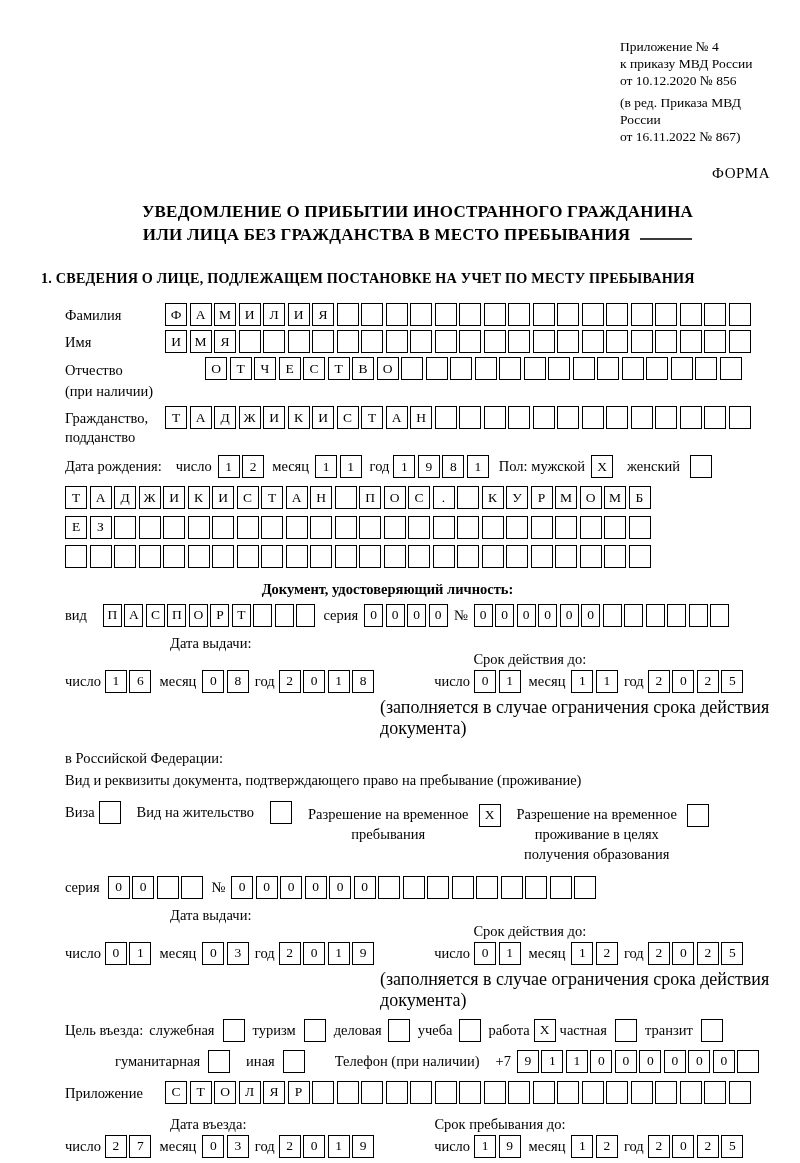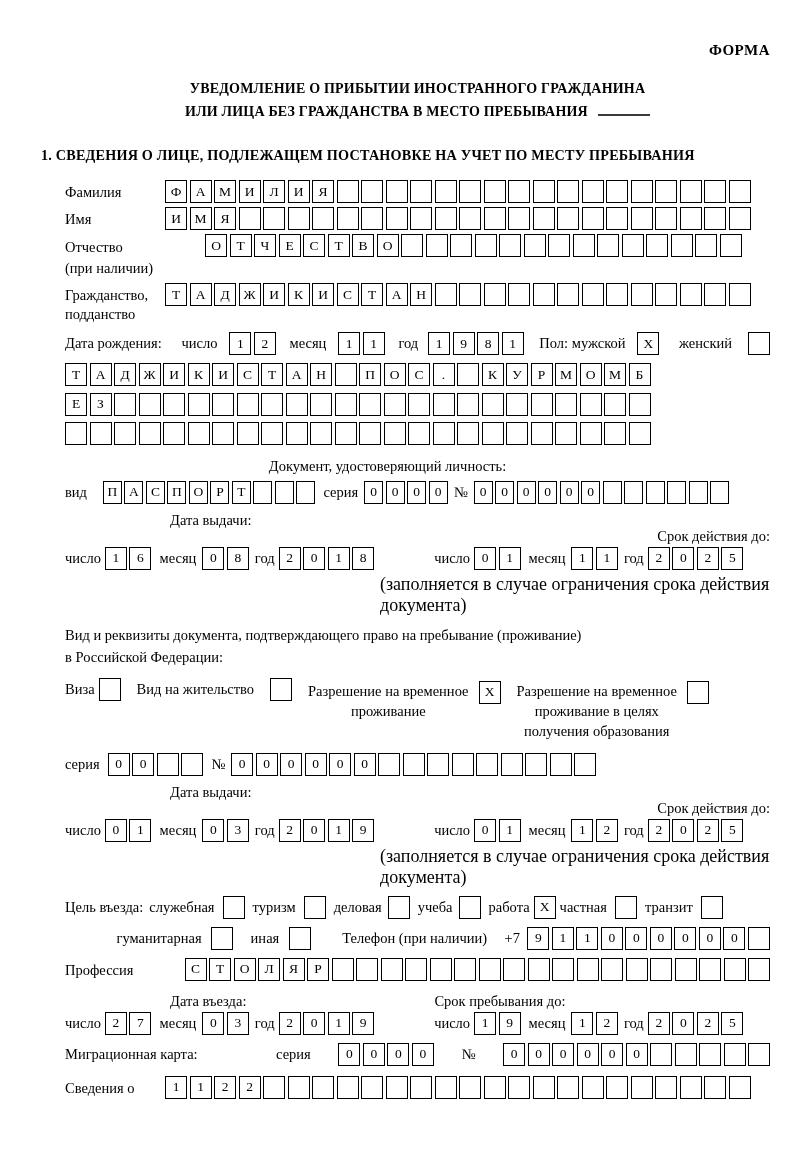--- a/index.html
+++ b/index.html
@@ -5,59 +5,68 @@
   html,body{margin:0;padding:0;background:#fff;}
   body{
     width:800px;height:1163px;overflow:hidden;
     font-family:"Liberation Serif","DejaVu Serif",serif;
     color:#000;font-size:14.5px;
   }
   .page{padding:38px 30px 0 65px;box-sizing:border-box;width:800px;}
   
   .hdr{margin-left:555px;font-size:13.5px;line-height:17px;}
   .hdr2{margin-top:5px;}
-  .forma{text-align:right;font-weight:bold;font-size:15px;margin-top:4px;letter-spacing:.5px;}
-  .title{text-align:center;font-weight:bold;font-size:14px;line-height:23px;margin-top:18px;letter-spacing:.2px;}
+  .forma{text-align:right;font-weight:normal;font-size:15px;margin-top:20px;letter-spacing:.5px;}
+  .title{text-align:center;font-weight:bold;font-size:17px;line-height:23px;margin-top:18px;letter-spacing:.2px;}
   .uline{display:inline-block;width:52px;border-bottom:2px solid #3a3a3a;height:14px;margin-left:10px;}
   .sec1{font-weight:bold;font-size:14.2px;margin:24px 0 0 -24px;letter-spacing:.2px;}
   .rows{margin-top:16px;}
   
   .row{display:flex;align-items:flex-start;margin-bottom:4px;}
   .lc{flex:none;width:100px;padding-top:3px;line-height:19px;}
   .lc2{flex:none;width:140px;padding-top:3px;line-height:21px;}
   .il{flex:none;padding-top:3px;}
   .cells{display:flex;flex:none;gap:2.5px;}
   .cell{
     flex:none;width:22px;height:23px;border:1.6px solid #000;box-sizing:border-box;
     display:flex;align-items:center;justify-content:center;
     font-size:13.5px;background:#fff;
   }
   .tight .cell{width:19px;}
-  .mt8{margin-top:8px;justify-content:space-between;}
+  .mt8{margin-top:8px;}
   .mt12{margin-top:12px;}
-  .dochead{font-weight:normal;text-align:center;margin:6px 60px 6px 0;font-size:14.5px;}
+  .dochead{font-weight:bold;text-align:center;margin:6px 60px 6px 0;font-size:14.5px;}
   .dg-heads{display:flex;margin-bottom:2px;}
   .dg-heads .h1{margin-left:105px;}
   .dg-heads .h2{margin-left:222px;margin-top:16px;}
   .dg-heads .h2b{margin-left:188px;}
   .note{text-align:left;margin:2px 0 8px 315px;font-size:18px;}
   .plain{line-height:22px;}
   .opts{align-items:flex-start;margin-top:10px;}
   .optlbl{text-align:center;line-height:20px;padding-top:3px;}
   .gap4{width:4px;flex:none;} .gap6{width:6px;flex:none;} .gap8{width:8px;flex:none;}
   .gap10{width:10px;flex:none;} .gap14{width:14px;flex:none;} .gap16{width:16px;flex:none;}
   .gap30{width:30px;flex:none;} .gap40{width:40px;flex:none;}
   .repwrap{display:flex;align-items:flex-start;margin-top:10px;}
   .repcol .cells{margin-bottom:6.5px;}
 </style>
 </head>
 <body>
 
 <div class="page">
 
+  <div class="hdr">
+    <div>Приложение № 4</div>
+    <div>к приказу МВД России</div>
+    <div>от 10.12.2020 № 856</div>
+    <div class="hdr2">
+      <div>(в ред. Приказа МВД России</div>
+      <div>от 16.11.2022 № 867)</div>
+    </div>
+  </div>
 
   <div class="forma">ФОРМА</div>
 
   <div class="title">
     <div>УВЕДОМЛЕНИЕ О ПРИБЫТИИ ИНОСТРАННОГО ГРАЖДАНИНА</div>
     <div>
       <span>ИЛИ ЛИЦА БЕЗ ГРАЖДАНСТВА В МЕСТО ПРЕБЫВАНИЯ</span><span class="uline"></span>
     </div>
   </div>
 
@@ -403,39 +412,39 @@
         <span class="gap4"></span>
       <div class="cells">
           <div class="cell">2</div>
           <div class="cell">0</div>
           <div class="cell">2</div>
           <div class="cell">5</div>
         </div>
     </div>
     <div class="note">(заполняется в случае ограничения срока действия документа)</div>
 
+    <div class="plain">в Российской Федерации:</div>
     <div class="plain">Вид и реквизиты документа, подтверждающего право на пребывание (проживание)</div>
-    <div class="plain">в Российской Федерации:</div>
 
     <div class="row opts">
       <span class="il">Виза</span>
         <span class="gap4"></span>
       <div class="cells">
           <div class="cell"></div>
         </div>
         <span class="gap16"></span>
       <span class="il">Вид на жительство</span>
         <span class="gap16"></span>
       <div class="cells">
           <div class="cell"></div>
         </div>
         <span class="gap16"></span>
       <div class="optlbl">
         <div>Разрешение на временное</div>
-        <div>проживание</div>
+        <div>пребывания</div>
       </div>
         <span class="gap10"></span>
       <div class="cells" style="margin-top:3px">
           <div class="cell">X</div>
         </div>
         <span class="gap16"></span>
       <div class="optlbl">
         <div>Разрешение на временное</div>
         <div>проживание в целях</div>
         <div>получения образования</div>
@@ -604,21 +613,21 @@
           <div class="cell">0</div>
           <div class="cell">0</div>
           <div class="cell">0</div>
           <div class="cell">0</div>
           <div class="cell">0</div>
           <div class="cell"></div>
         </div>
     </div>
 
     <div class="row mt8">
-      <div class="lc" style="width:100px">Профессия</div>
+      <div class="lc" style="width:100px">Приложение</div>
       <div class="cells">
           <div class="cell">С</div>
           <div class="cell">Т</div>
           <div class="cell">О</div>
           <div class="cell">Л</div>
           <div class="cell">Я</div>
           <div class="cell">Р</div>
           <div class="cell"></div>
           <div class="cell"></div>
           <div class="cell"></div>

